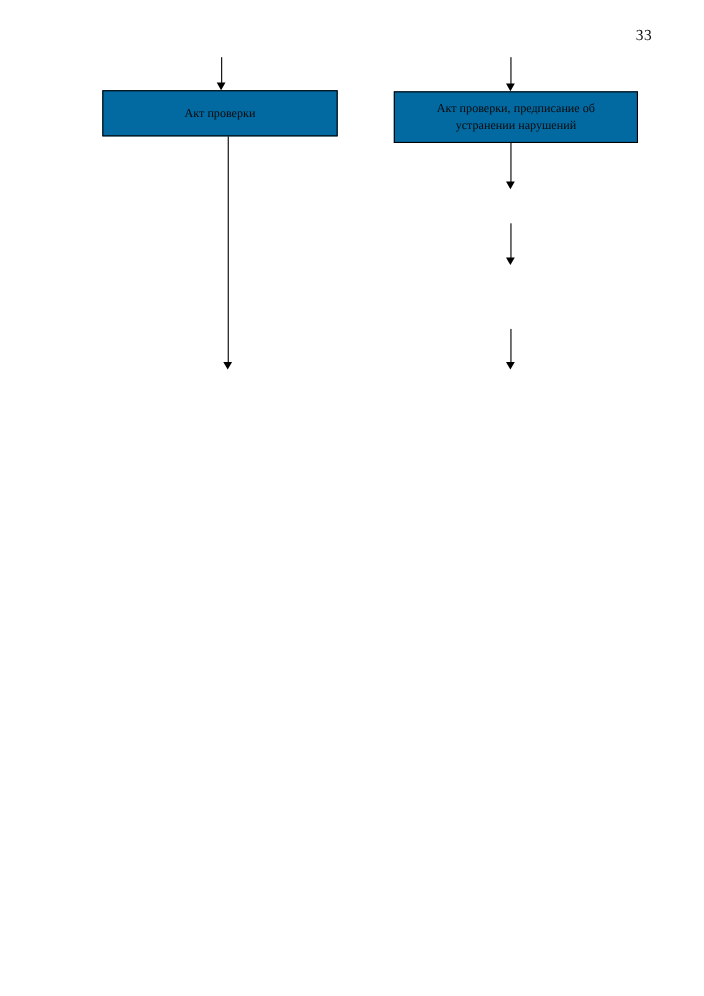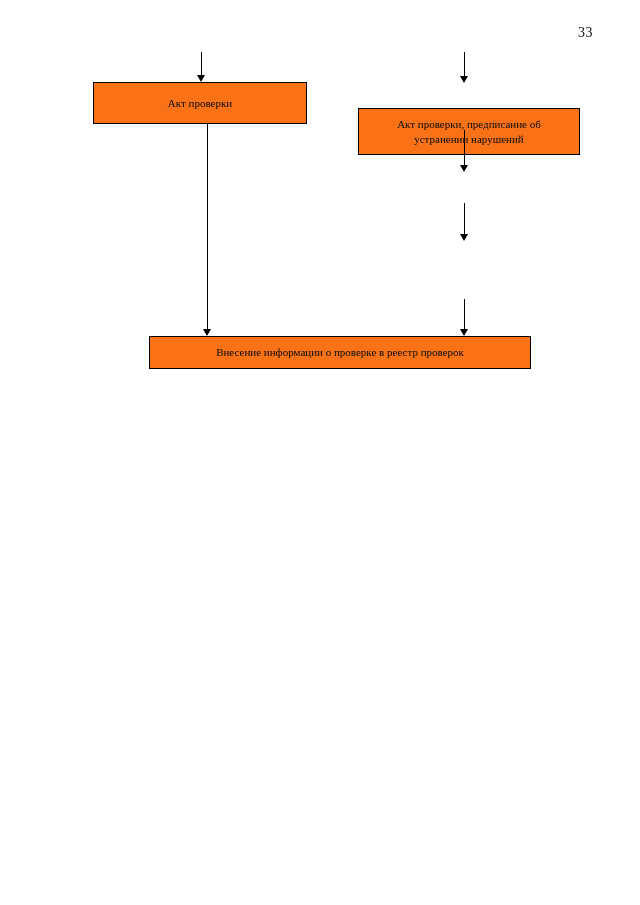--- a/index.html
+++ b/index.html
@@ -32,21 +32,21 @@
     line-height: 1;
     letter-spacing: 0.5px;
     color: #111;
   }
 
   
   .node {
     position: absolute;
     box-sizing: border-box;
     border: 1.6px solid #000000;
-    background: #f97316;
+    background: #0369a1;
     display: flex;
     align-items: center;
     justify-content: center;
     text-align: center;
   }
   .node .node-text {
     display: block;
     font-size: 11px;
     line-height: 14.5px;
     padding: 0 6px;
@@ -87,37 +87,34 @@
   <div class="conn" style="left: 200.5px; top: 52px; height: 24px;"></div>
   <div class="arrowhead" style="left: 196.5px; top: 75px;"></div>
 
   <div class="conn" style="left: 463.5px; top: 52px; height: 25px;"></div>
   <div class="arrowhead" style="left: 459.5px; top: 76px;"></div>
 
   <div class="node" style="left: 93px; top: 82px; width: 214px; height: 42px;">
     <span class="node-text">Акт проверки</span>
   </div>
 
-  <div class="node" style="left: 358px; top: 83px; width: 222px; height: 47px; margin-top: 25px;">
+  <div class="node" style="left: 358px; top: 83px; width: 222px; height: 47px;">
     <span class="node-text">Акт проверки, предписание об
 устранении нарушений</span>
   </div>
 
   <div class="conn" style="left: 463.5px; top: 130px; height: 36px;"></div>
   <div class="arrowhead" style="left: 459.5px; top: 165px;"></div>
 
 
   <div class="conn" style="left: 463.5px; top: 203px; height: 32px;"></div>
   <div class="arrowhead" style="left: 459.5px; top: 234px;"></div>
 
 
   <div class="conn" style="left: 463.5px; top: 299px; height: 31px;"></div>
   <div class="arrowhead" style="left: 459.5px; top: 329px;"></div>
 
   <div class="conn" style="left: 206.5px; top: 124px; height: 206px;"></div>
   <div class="arrowhead" style="left: 202.5px; top: 329px;"></div>
 
-  <div class="node" style="left: 149px; top: 336px; width: 382px; height: 33px;">
-    <span class="node-text">Внесение информации о проверке в реестр проверок</span>
-  </div>
 
   <div class="scan-tint"></div>
 </div>
 
 </body></html>

